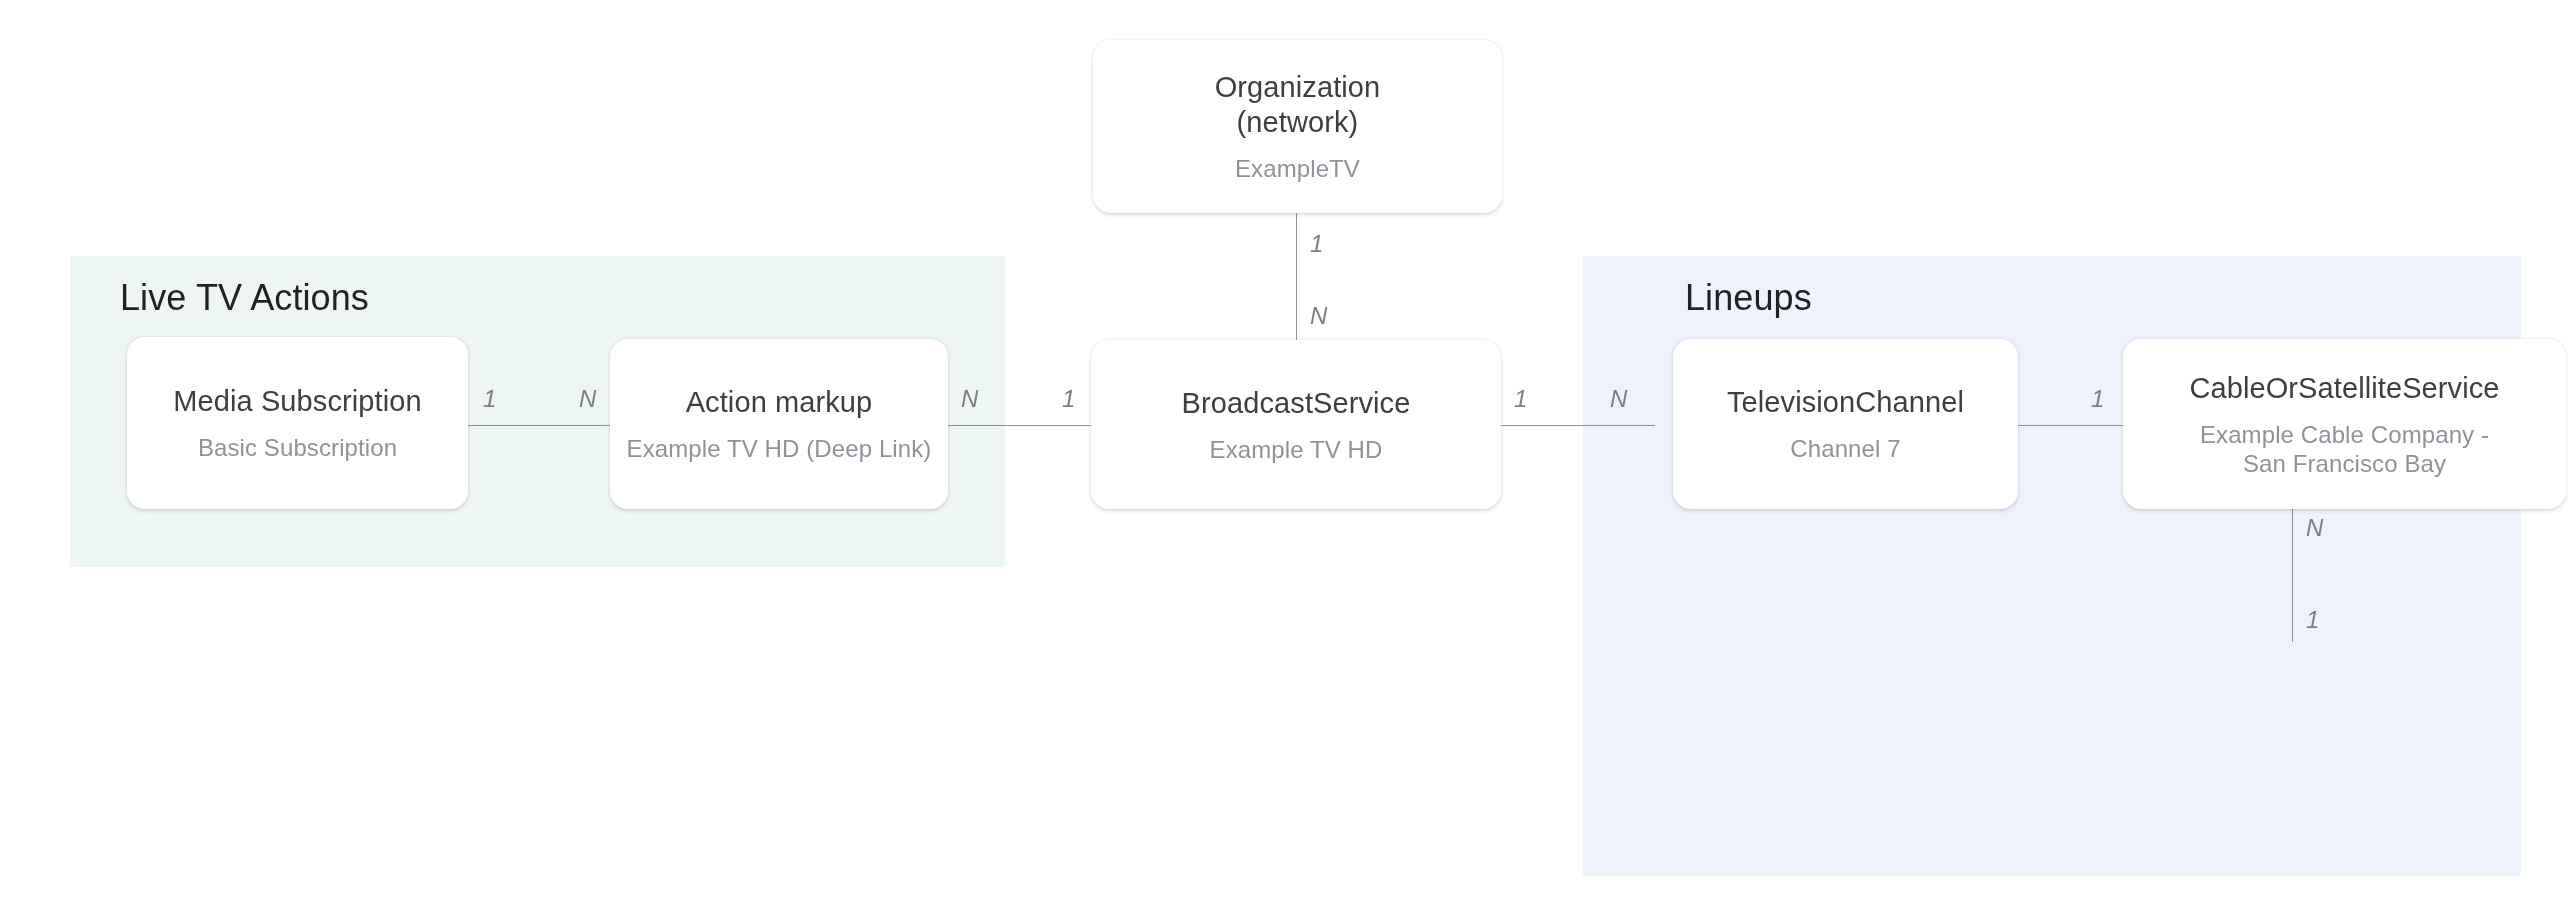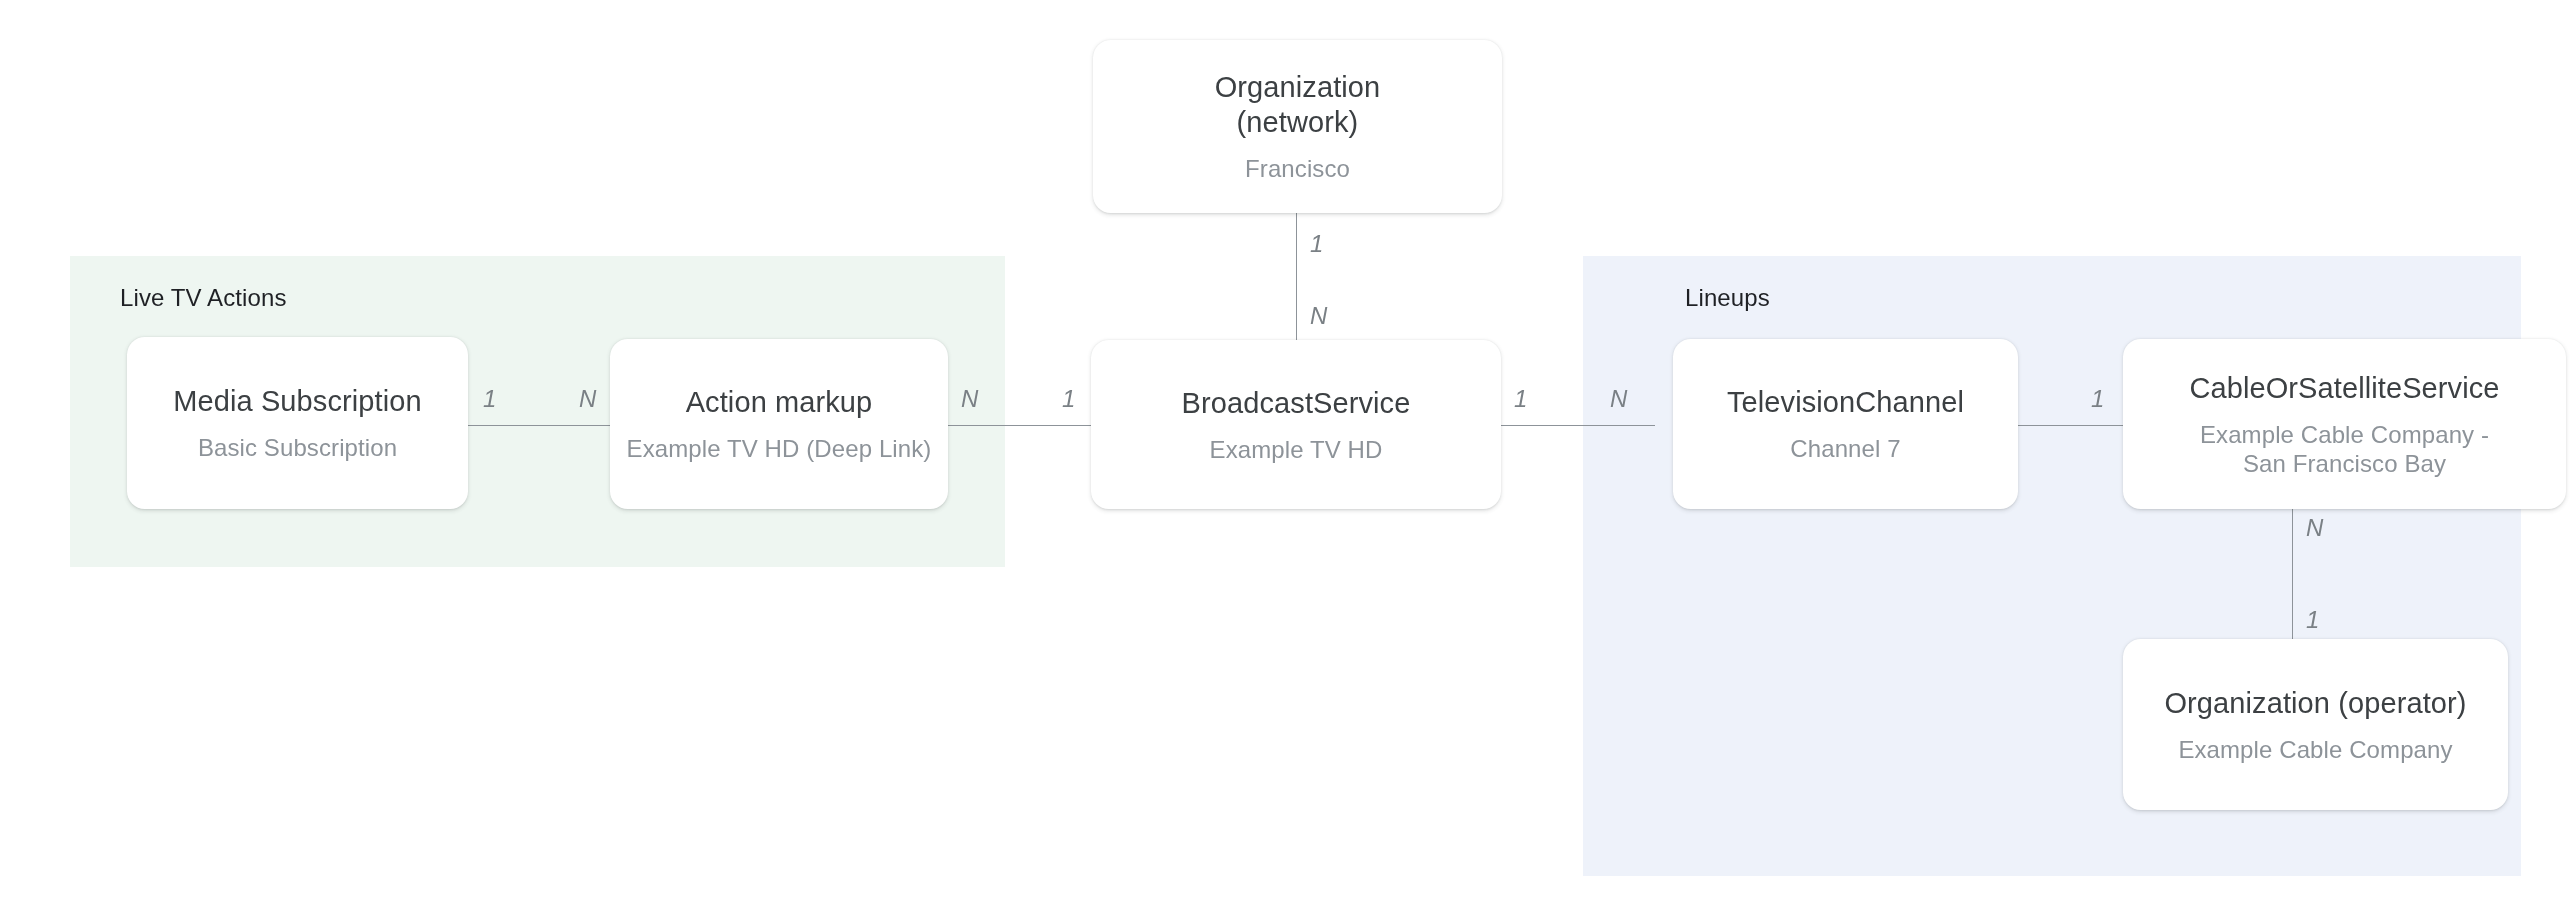--- a/index.html
+++ b/index.html
@@ -23,21 +23,21 @@
   
   .group-panel {
     position: absolute;
     box-sizing: border-box;
   }
   .group-panel.green  { background: #eef6f1; }
   .group-panel.blue   { background: #eef2fa; }
 
   .group-title {
     position: absolute;
-    font-size: 24px;
+    font-size: 36px;
     line-height: 35px;
     color: #1f2125;
     font-weight: 400;
     letter-spacing: 0.1px;
     white-space: nowrap;
   }
 
   
   .node {
     position: absolute;
@@ -124,21 +124,21 @@
   <div class="edge-label" style="left:1997px; top:387px;">N</div>
   <div class="edge-label" style="left:2091px; top:387px;">1</div>
 
   <div class="edge-v" style="left:2292px; top:502px; height:140px;"></div>
   <div class="edge-label" style="left:2306px; top:516px;">N</div>
   <div class="edge-label" style="left:2306px; top:608px;">1</div>
 
   <div class="node" style="left:1093px; top:40px; width:409px; height:173px;">
     <div class="node-title">Organization
 (network)</div>
-    <div class="node-subtitle">Francisco</div>
+    <div class="node-subtitle">ExampleTV</div>
   </div>
 
   <div class="node" style="left:127px; top:337px; width:341px; height:172px;">
     <div class="node-title">Media Subscription</div>
     <div class="node-subtitle">Basic Subscription</div>
   </div>
 
   <div class="node" style="left:610px; top:339px; width:338px; height:170px;text-align:right;">
     <div class="node-title">Action markup</div>
     <div class="node-subtitle">Example TV HD (Deep Link)</div>
@@ -153,19 +153,15 @@
     <div class="node-title">TelevisionChannel</div>
     <div class="node-subtitle">Channel 7</div>
   </div>
 
   <div class="node" style="left:2123px; top:339px; width:443px; height:170px;">
     <div class="node-title">CableOrSatelliteService</div>
     <div class="node-subtitle">Example Cable Company -
 San Francisco Bay</div>
   </div>
 
-  <div class="node" style="left:2123px; top:639px; width:385px; height:171px;">
-    <div class="node-title">Organization (operator)</div>
-    <div class="node-subtitle">Example Cable Company</div>
-  </div>
 
 </div>
 
 
 </body></html>

